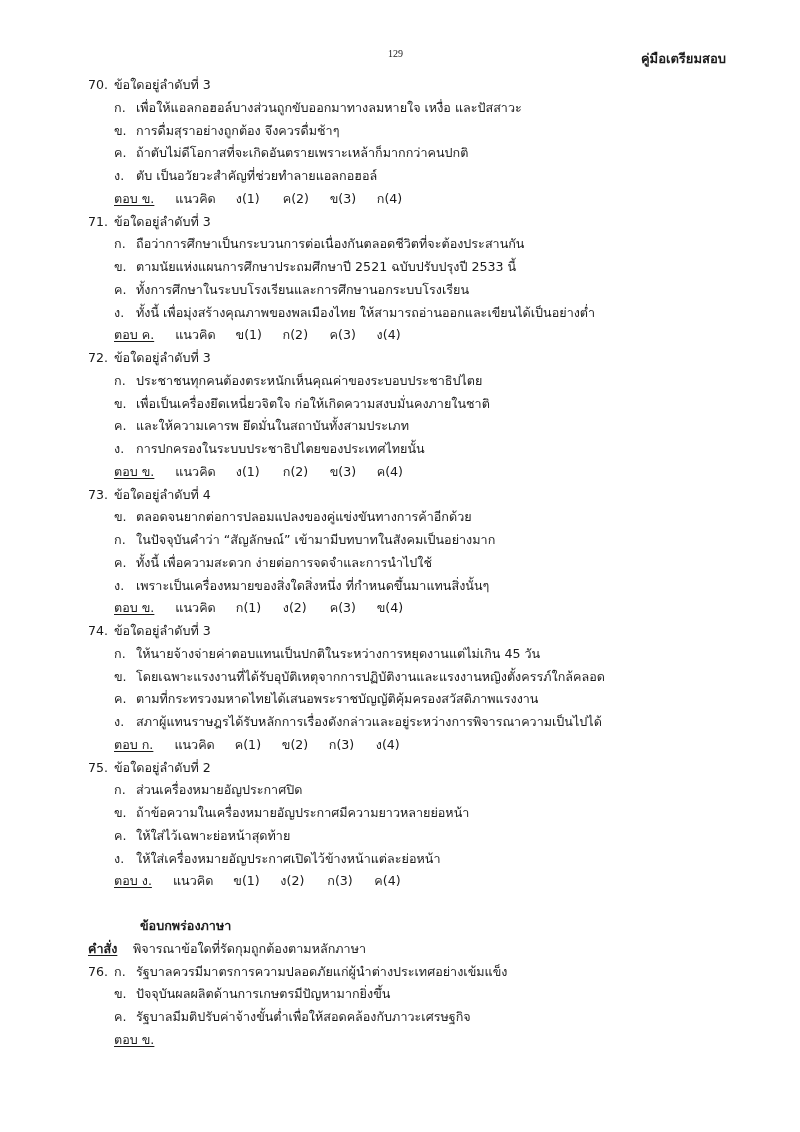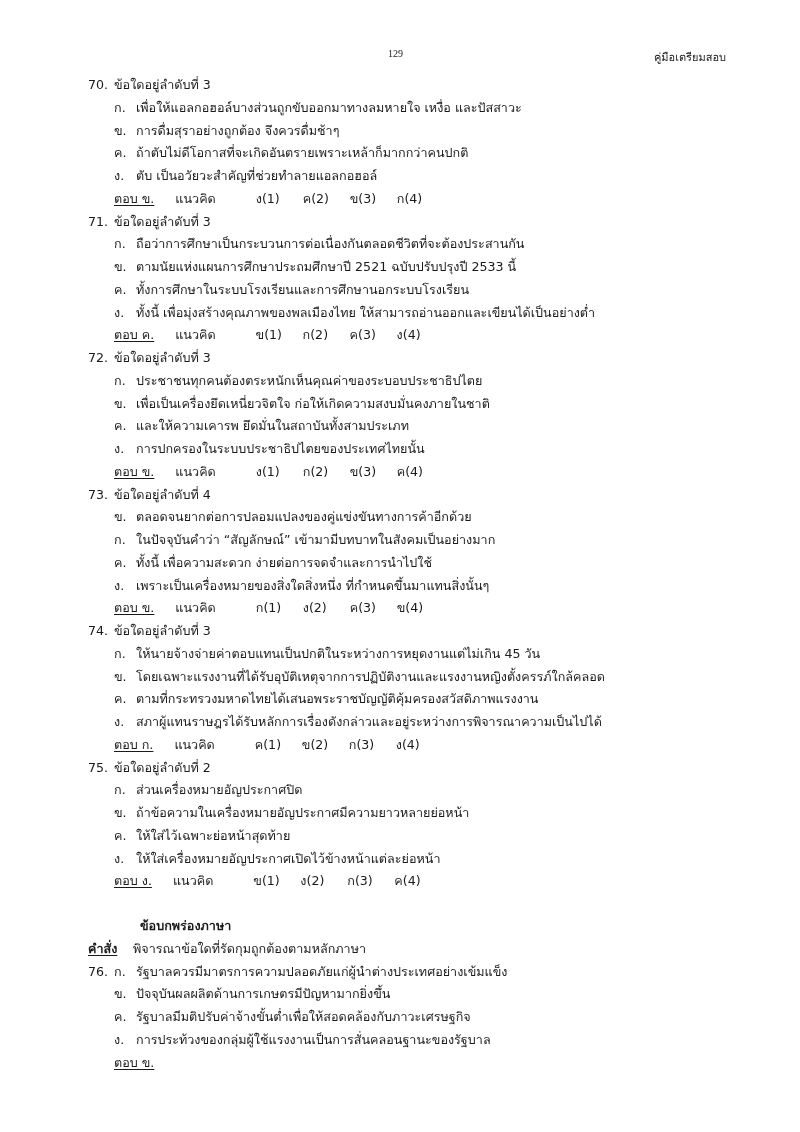--- a/index.html
+++ b/index.html
@@ -1,27 +1,27 @@
 <!DOCTYPE html>
 <html><head>
 <meta charset="utf-8">
 <style>
   html, body { margin: 0; padding: 0; background: #ffffff; }
   body { width: 800px; height: 1132px; position: relative; overflow: hidden;
          font-family: "DejaVu Sans", "Liberation Sans", sans-serif; color: #1a1a1a; }
   .page-number { position: absolute; top: 48px; left: 388px; font-family: "Liberation Serif", serif; font-size: 10px; }
-  .header-title { position: absolute; top: 48px; right: 74px; font-size: 11px; }
+  .header-title { position: absolute; top: 48px; right: 74px; font-size: 13px; font-weight: bold; }
   .content { position: absolute; top: 74px; left: 88px; width: 650px; font-size: 12.6px; line-height: 22.75px; }
   .line { white-space: nowrap; height: 22.75px; }
   .q-head .num { display: inline-block; width: 26px; }
   .opt { padding-left: 26px; }
   .opt .letter { display: inline-block; width: 22px; }
   .ans { padding-left: 26px; }
   .ans .ans-label { text-decoration: underline; text-underline-offset: 2px; margin-right: 21px; }
-  .ans .think { margin-right: 40px; }
+  .ans .think { margin-right: 20px; }
   .ans .order { display: inline-block; width: 47px; }
   .section-title { text-align: left; font-weight: bold; padding-left: 52px; margin-top: 22px; }
   .instr .instr-label { text-decoration: underline; font-weight: bold; text-underline-offset: 2px; display: inline-block; width: 45px; }
   .q76 .num { display: inline-block; width: 26px; }
   .q76 .letter { display: inline-block; width: 22px; }
 </style>
 </head>
 <body>
 
 <div class="page-number">129</div>
@@ -83,16 +83,15 @@
     <div class="line ans"><span class="ans-label">ตอบ  ง.</span><span class="think">แนวคิด</span><span class="order">ข(1)</span><span class="order">ง(2)</span><span class="order">ก(3)</span><span class="order">ค(4)</span></div>
   </div>
 
   <div class="line section-title">ข้อบกพร่องภาษา</div>
   <div class="line instr"><span class="instr-label">คำสั่ง</span><span>พิจารณาข้อใดที่รัดกุมถูกต้องตามหลักภาษา</span></div>
 
   <div class="q76">
     <div class="line"><span class="num">76.</span><span class="letter">ก.</span><span>รัฐบาลควรมีมาตรการความปลอดภัยแก่ผู้นำต่างประเทศอย่างเข้มแข็ง</span></div>
     <div class="line opt"><span class="letter">ข.</span><span>ปัจจุบันผลผลิตด้านการเกษตรมีปัญหามากยิ่งขึ้น</span></div>
     <div class="line opt"><span class="letter">ค.</span><span>รัฐบาลมีมติปรับค่าจ้างขั้นต่ำเพื่อให้สอดคล้องกับภาวะเศรษฐกิจ</span></div>
-    <div class="line opt"><span class="letter">ง.</span><span>การประท้วงของกลุ่มผู้ใช้แรงงานเป็นการสั่นคลอนฐานะของรัฐบาล</span></div>
     <div class="line ans"><span class="ans-label">ตอบ  ข.</span></div>
   </div>
 </div>
 
 </body></html>

